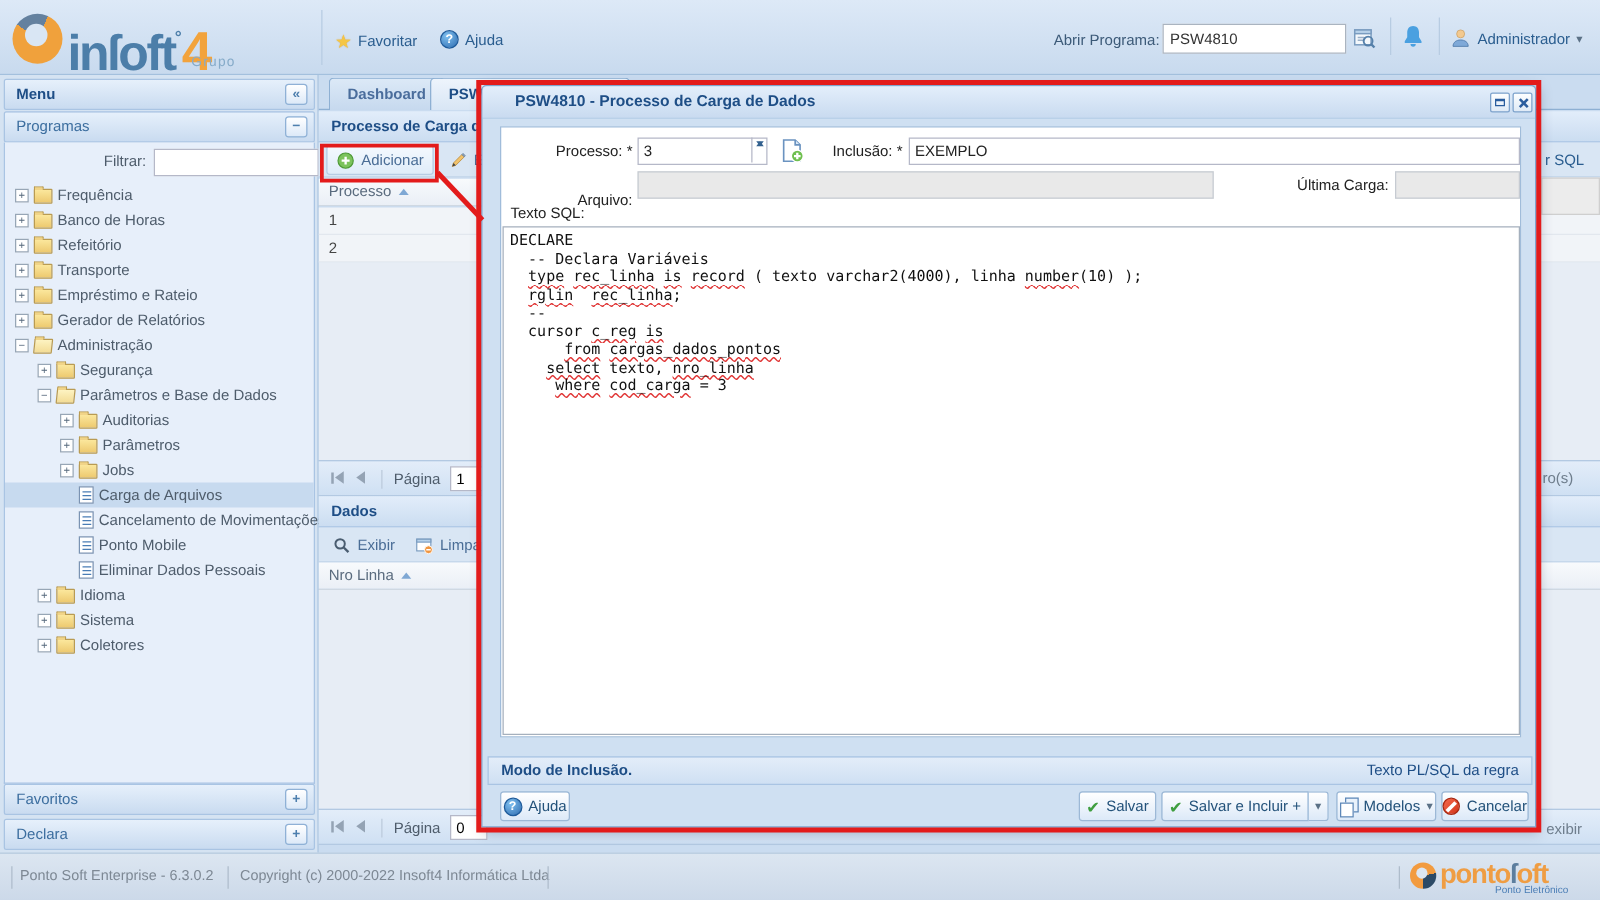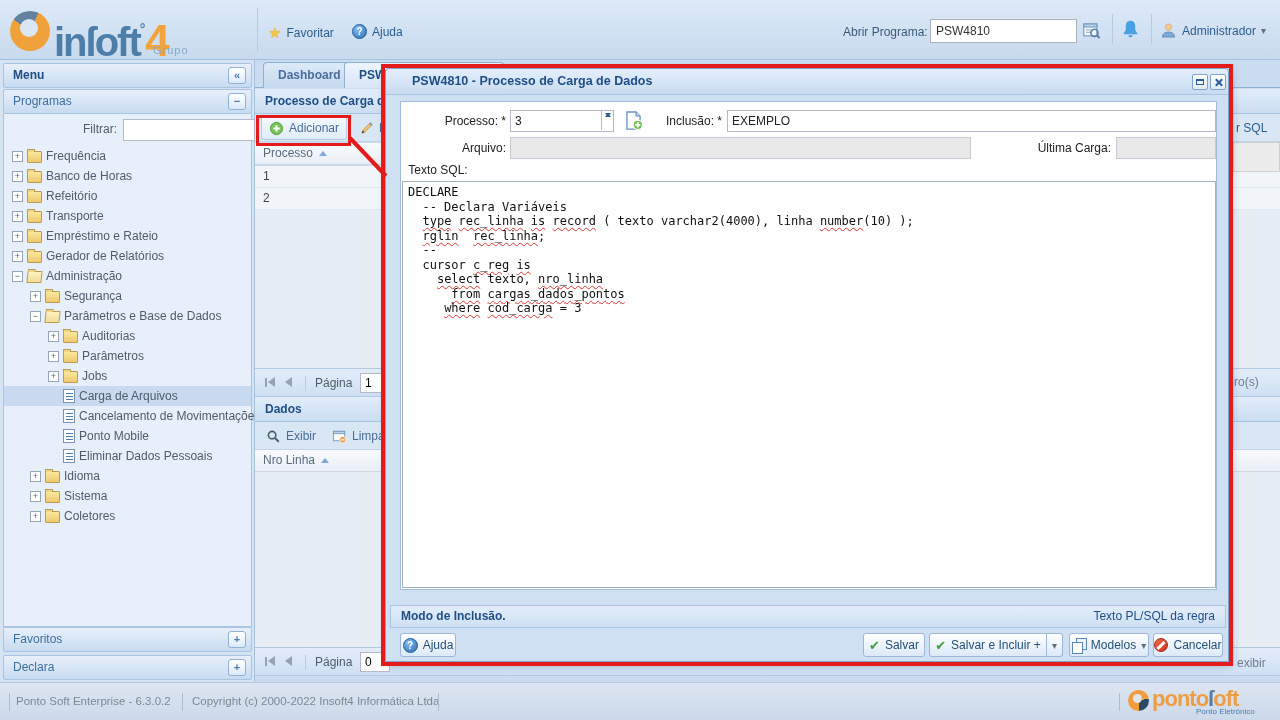--- a/index.html
+++ b/index.html
@@ -457,35 +457,35 @@
       <svg width="21" height="21" viewBox="0 0 16 16">
           <path d="M3 1.5h7l3 3v10H3z" fill="#fff" stroke="#6b93c0" stroke-width="1"></path>
           <path d="M10 1.5v3h3" fill="#dce9f6" stroke="#6b93c0" stroke-width="1"></path>
           <circle cx="11.3" cy="11.3" r="3.6" fill="#6fbf4e" stroke="#fff" stroke-width="0.8"></circle>
           <path d="M11.3 9.3v4M9.3 11.3h4" stroke="#fff" stroke-width="1.4"></path>
         </svg>
     </span>
     <span class="f-label" style="left:235px;top:8px;width:86px">Inclusão: *</span>
     <input class="f-input" style="left: 326px; top: 8px; width: 489px;" value="EXEMPLO">
 
-    <span class="f-label" style="left:0;top:35px;width:105px">Arquivo:</span>
+    <span class="f-label" style="left:0;top:47px;width:105px">Arquivo:</span>
     <input class="f-input disabled" style="left: 109px; top: 35px; width: 461px;" disabled="" value="">
     <span class="f-label" style="left:610px;top:35px;width:100px">Última Carga:</span>
     <input class="f-input disabled" style="left: 715px; top: 35px; width: 100px;" disabled="" value="">
 
     <span class="f-label" style="left:2px;top:57px;width:70px;text-align:center">Texto SQL:</span>
     <div class="sql-box">
         <div class="sql-line"><span>DECLARE</span></div>
         <div class="sql-line"><span>  -- Declara Variáveis</span></div>
         <div class="sql-line"><span>  </span><span class="misspell">type</span><span> </span><span class="misspell">rec_linha</span><span> </span><span class="misspell">is</span><span> </span><span class="misspell">record</span><span> ( texto varchar2(4000), linha </span><span class="misspell">number</span><span>(10) );</span></div>
         <div class="sql-line"><span>  </span><span class="misspell">rglin</span><span>  </span><span class="misspell">rec_linha</span><span>;</span></div>
         <div class="sql-line"><span>  --</span></div>
         <div class="sql-line"><span>  cursor </span><span class="misspell">c_reg</span><span> </span><span class="misspell">is</span></div>
+        <div class="sql-line"><span>      </span><span class="misspell">from</span><span> </span><span class="misspell">cargas_dados_pontos</span></div>
         <div class="sql-line"><span>    </span><span class="misspell">select</span><span> texto, </span><span class="misspell">nro_linha</span></div>
-        <div class="sql-line"><span>      </span><span class="misspell">from</span><span> </span><span class="misspell">cargas_dados_pontos</span></div>
         <div class="sql-line"><span>     </span><span class="misspell">where</span><span> </span><span class="misspell">cod_carga</span><span> = 3</span></div>
       </div>
   </div>
 
   <div class="modal-status">
     <span style="position:absolute;left:10px;font-weight:bold;color:#1e4e86">Modo de Inclusão.</span>
     <span style="position:absolute;right:10px;color:#1e4e86">Texto PL/SQL da regra</span>
   </div>
 
   <div class="modal-btns">

